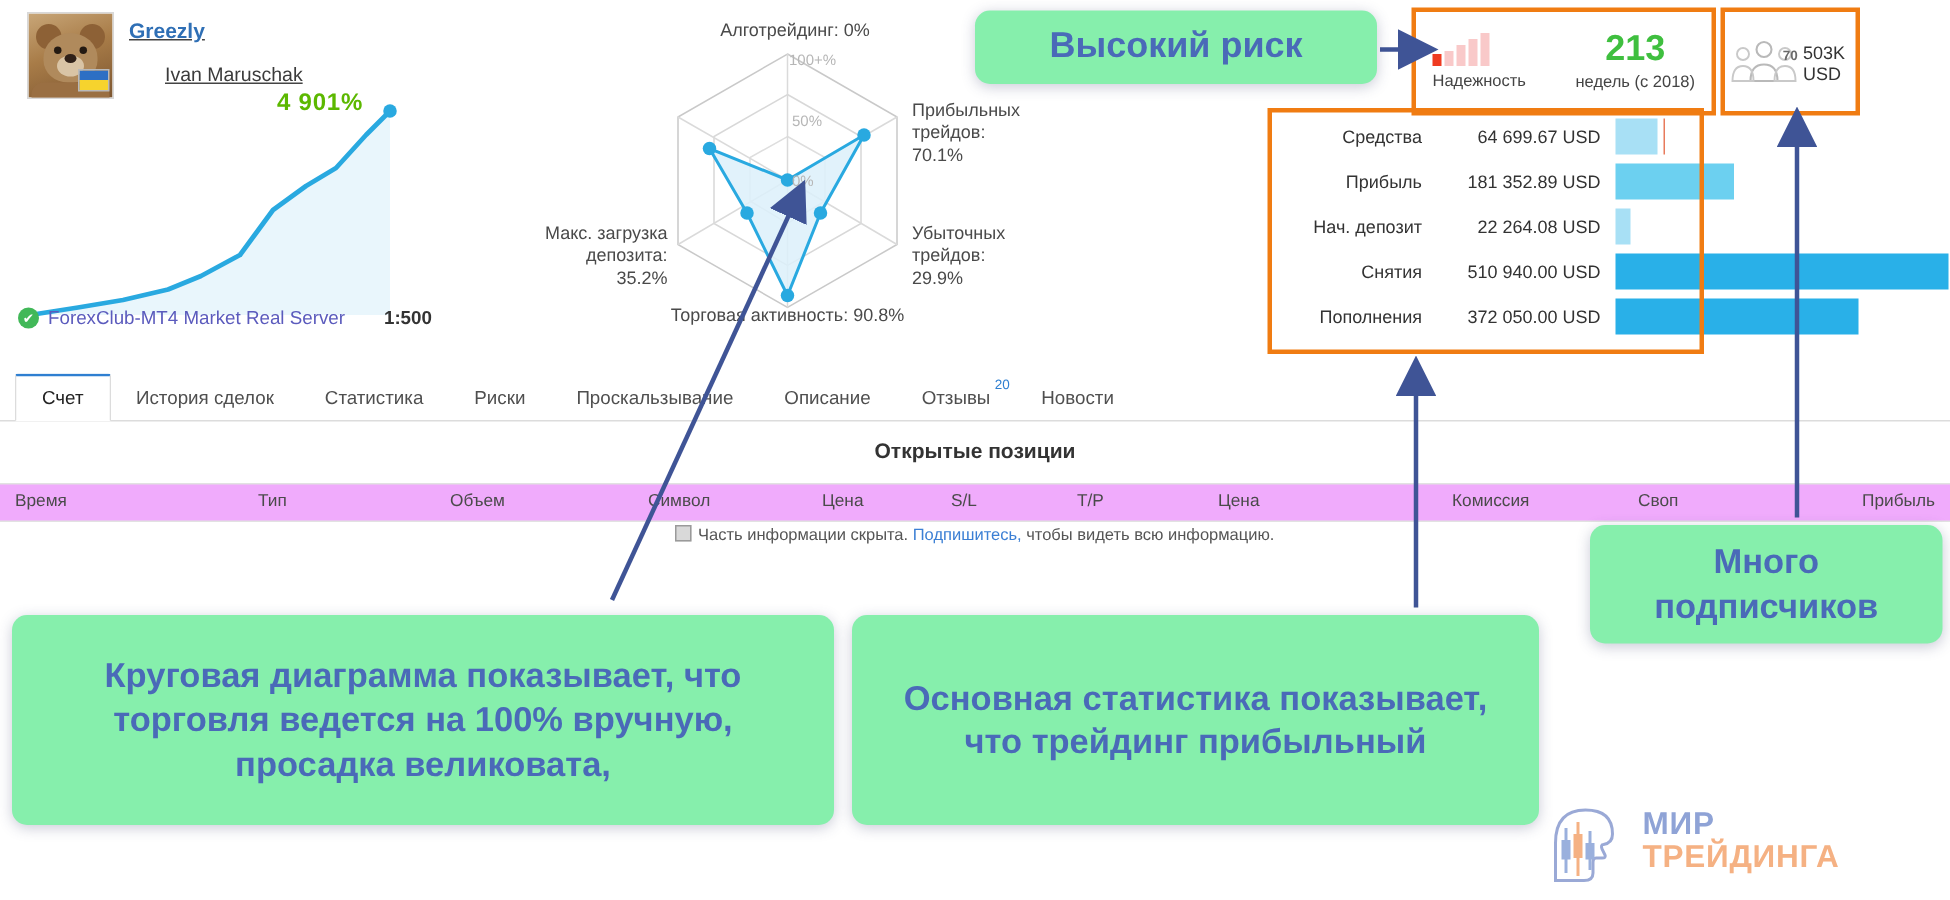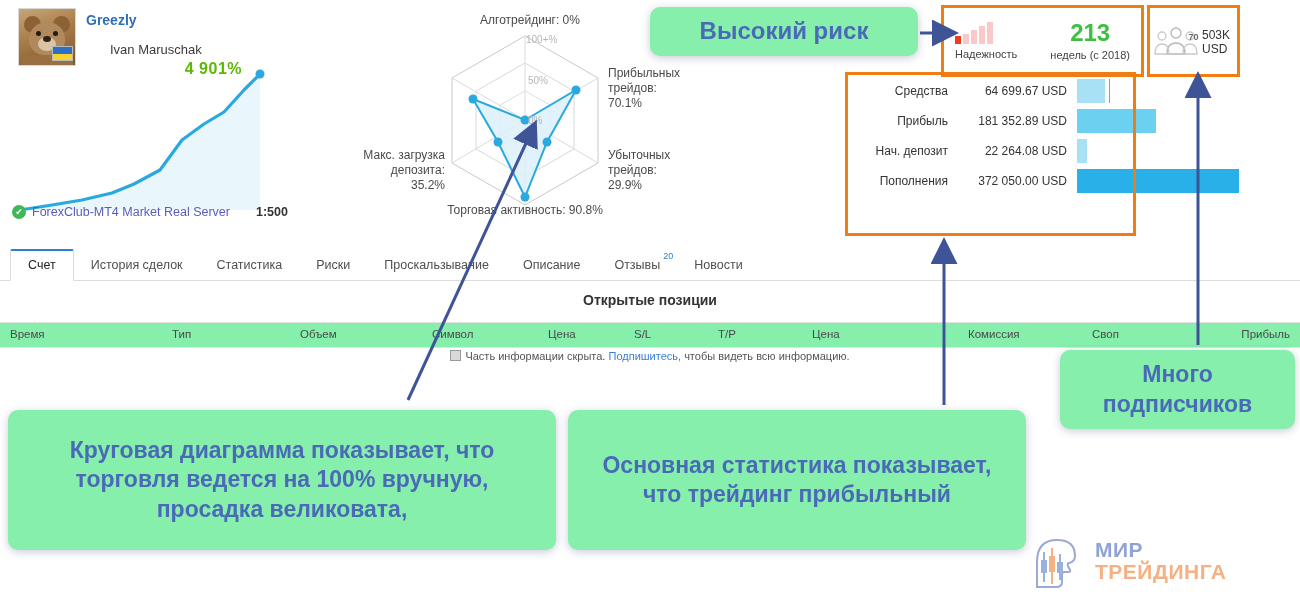--- a/index.html
+++ b/index.html
@@ -7,21 +7,21 @@
     width:1300px;height:600px;
     background:#ffffff;
     font-family:"Liberation Sans","DejaVu Sans",sans-serif;
     position:relative;overflow:hidden;
     color:#444;
   }
   .abs{position:absolute;}
 
   
   #profile{left:18px;top:8px;width:300px;}
-  .prof-row{display:flex;align-items:flex-start;}
+  .prof-row{display:flex;align-items:flex-start;text-decoration:underline;}
   .avatar{
     width:56px;height:56px;border:1px solid #d8d8d8;
     background:linear-gradient(160deg,#c8a678 0%,#a87c48 45%,#7d5630 100%);
     position:relative;overflow:hidden;flex:0 0 auto;
   }
   .avatar .ear{position:absolute;width:17px;height:17px;border-radius:50%;background:#8d6136;top:7px;}
   .avatar .ear.l{left:5px;}
   .avatar .ear.r{right:5px;}
   .avatar .face{position:absolute;left:10px;top:13px;width:36px;height:33px;border-radius:50% 50% 45% 45%;background:#b08a5c;}
   .avatar .muzzle{position:absolute;left:19px;top:28px;width:18px;height:14px;border-radius:50%;background:#d9c4a5;}
@@ -84,21 +84,21 @@
 
   
   #tabs{left:0;top:248px;width:1300px;height:32px;border-bottom:1px solid #dcdcdc;}
   .tablist{display:flex;align-items:flex-end;height:32px;padding-left:10px;box-sizing:border-box;}
   .tab{font-size:12.5px;color:#4f4f4f;padding:7px 17px 8px;position:relative;white-space:nowrap;}
   .tab.active{color:#222;border:1px solid #dcdcdc;border-bottom:1px solid #fff;border-top:2px solid #2f7fd1;background:#fff;margin-bottom:-1px;border-radius:2px 2px 0 0;}
   .tab .sup{position:absolute;top:0px;right:4px;font-size:9px;color:#2f7fd1;}
 
   
   #table-title{left:0;top:292px;width:1300px;text-align:center;font-size:14px;font-weight:bold;color:#333;}
-  #thead{left:0;top:322px;width:1300px;height:24px;background:#86efac;border-top:1px solid #e2e2e2;border-bottom:1px solid #e2e2e2;}
+  #thead{left:0;top:322px;width:1300px;height:24px;background:#f0abfc;border-top:1px solid #e2e2e2;border-bottom:1px solid #e2e2e2;}
   .th{position:absolute;top:5px;font-size:11.5px;color:#4a4a4a;}
   #hidden-note{left:0;top:350px;width:1300px;text-align:center;font-size:11px;color:#555;}
   #hidden-note .lk{color:#3b7fd4;}
   .note-ico{display:inline-block;width:9px;height:9px;border:1px solid #9a9a9a;background:#d9d9d9;vertical-align:-1px;margin-right:4px;}
 
   
   .callout{
     position:absolute;background:#86efac;border-radius:10px;
     box-shadow:0 2px 9px rgba(60,70,110,.28);
     color:#4a6ab8;font-weight:bold;text-align:center;
@@ -254,20 +254,27 @@
       </div>
     </div>
     <div class="st-row">
       <div class="st-label">Нач. депозит</div>
       <div class="st-val">22 264.08 USD</div>
       <div class="st-bar-wrap">
         <div class="st-bar light" style="width: 9.768px;"></div>
       </div>
     </div>
     <div class="st-row">
+      <div class="st-label">Снятия</div>
+      <div class="st-val">510 940.00 USD</div>
+      <div class="st-bar-wrap">
+        <div class="st-bar" style="width: 222px;"></div>
+      </div>
+    </div>
+    <div class="st-row">
       <div class="st-label">Пополнения</div>
       <div class="st-val">372 050.00 USD</div>
       <div class="st-bar-wrap">
         <div class="st-bar" style="width: 161.616px;"></div>
       </div>
     </div>
   </div>
 <div class="abs" id="stats-frame"></div>
 
 <div class="abs" id="tabs">

